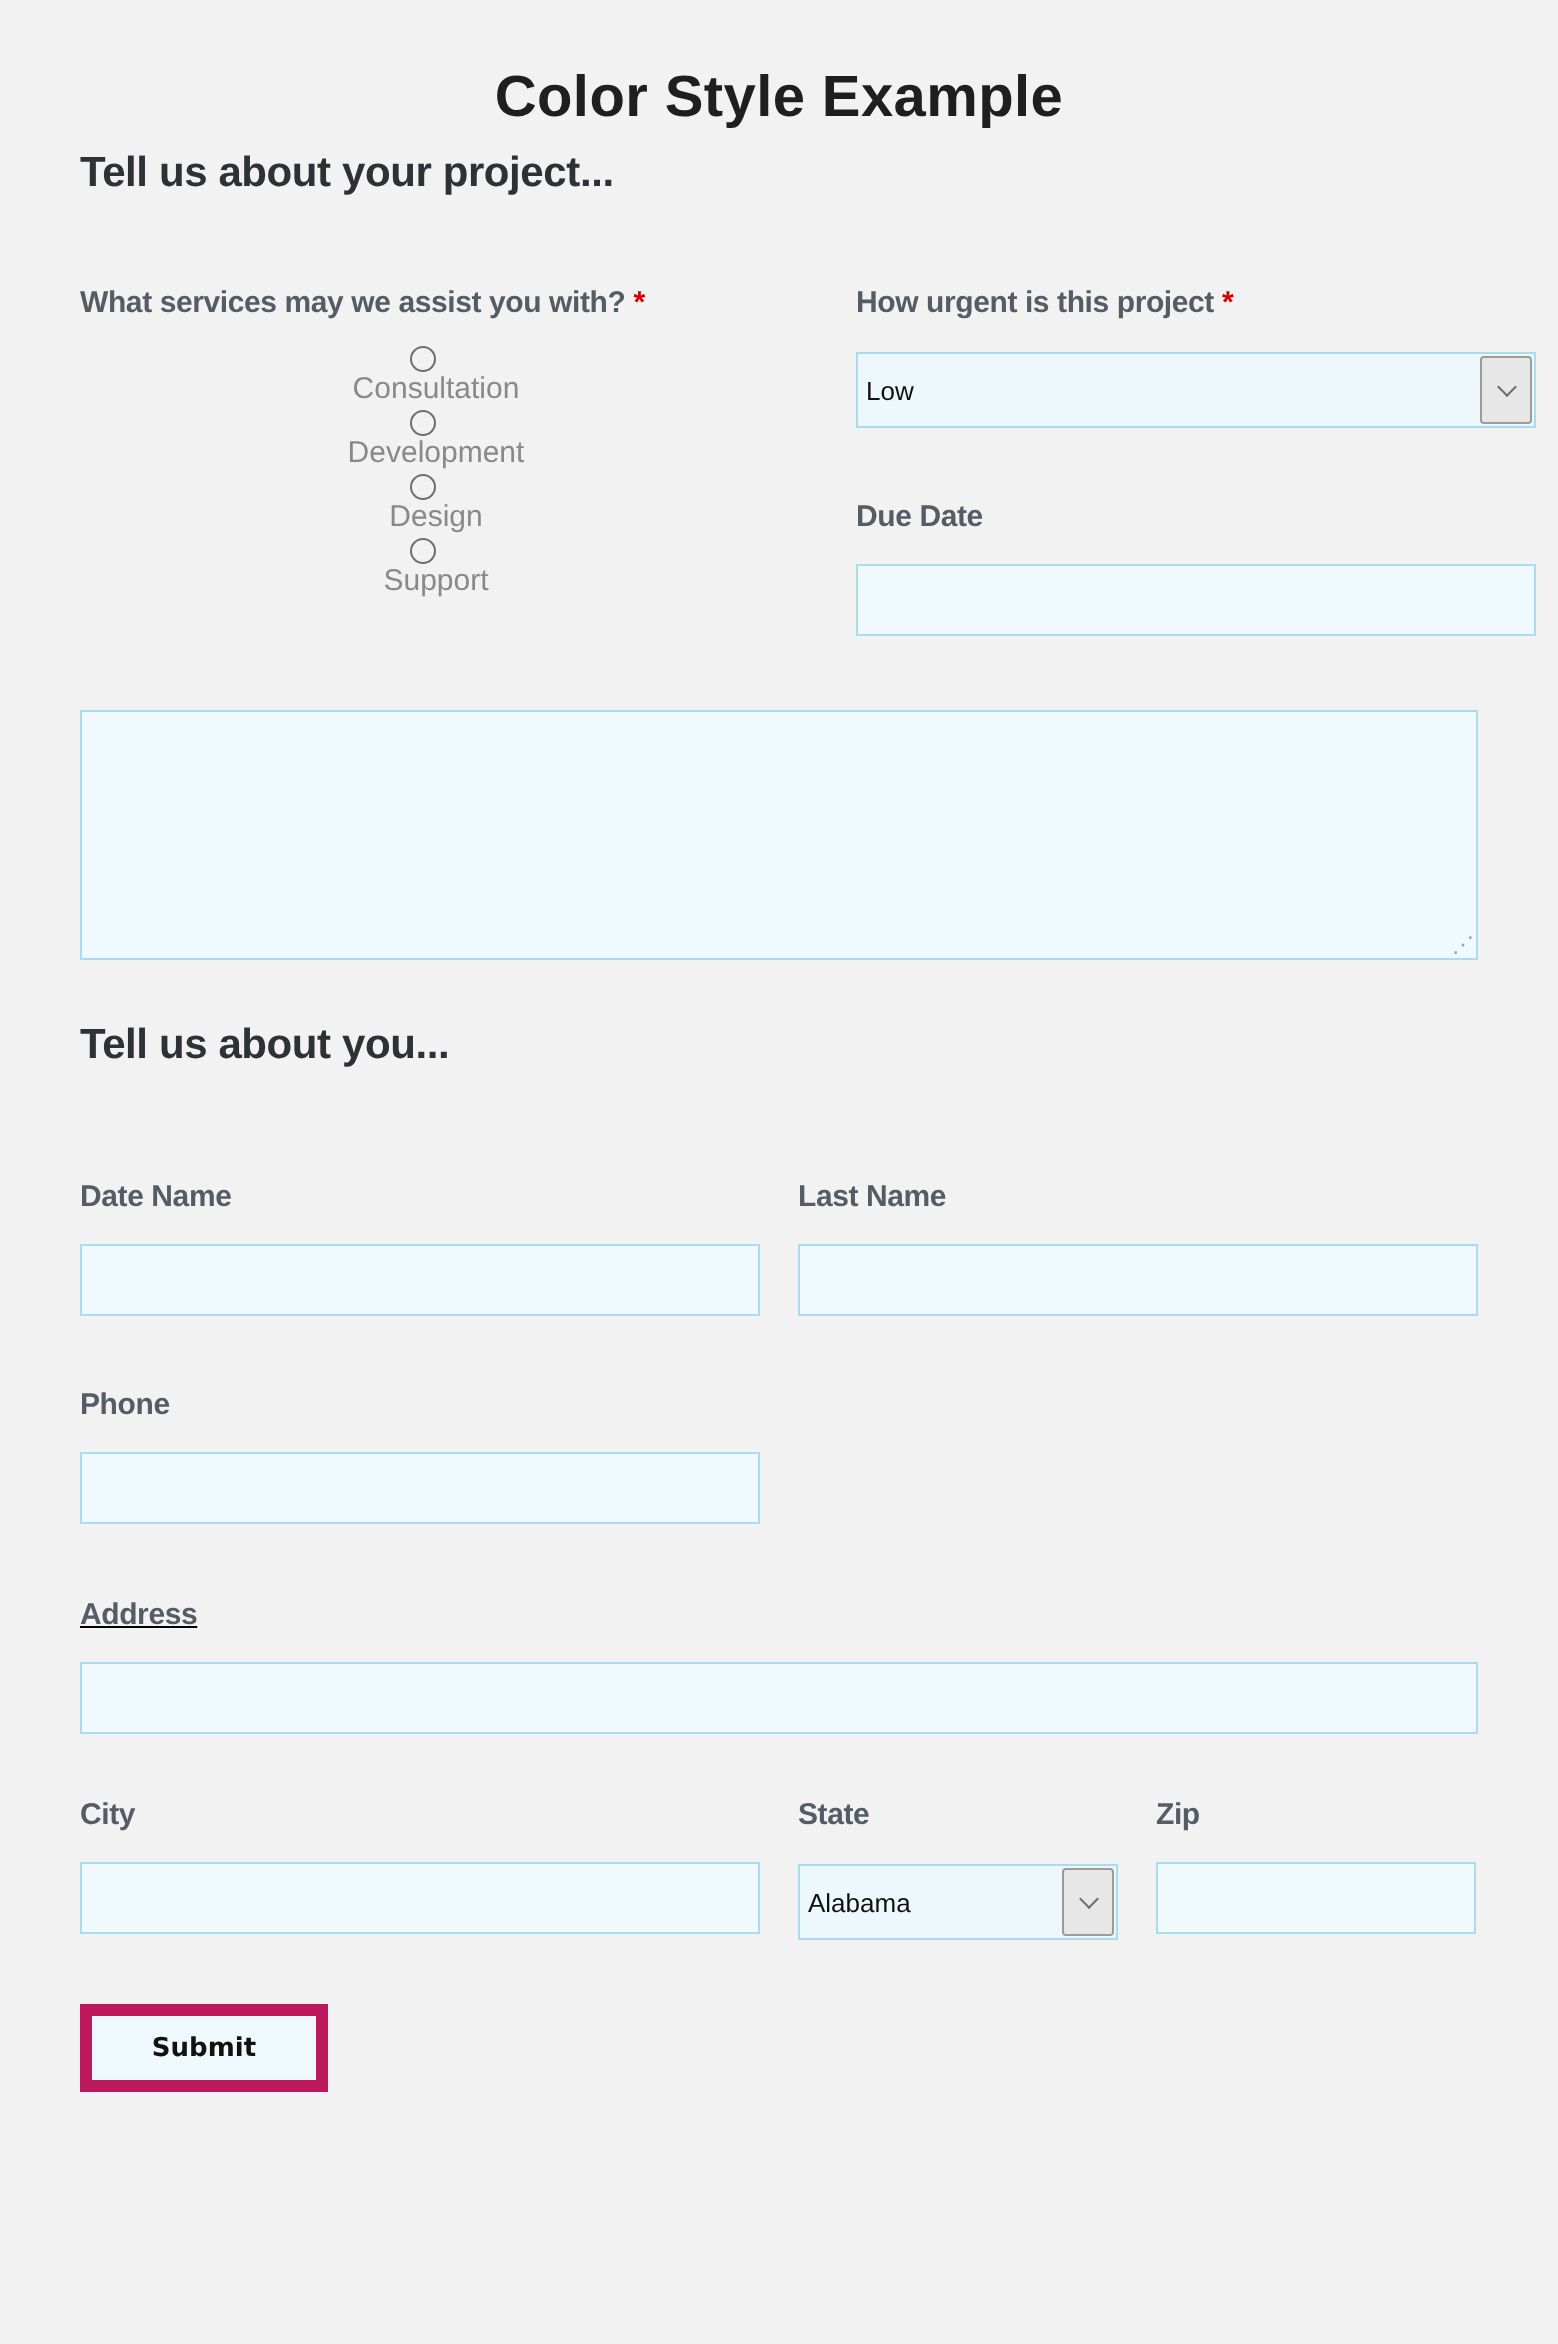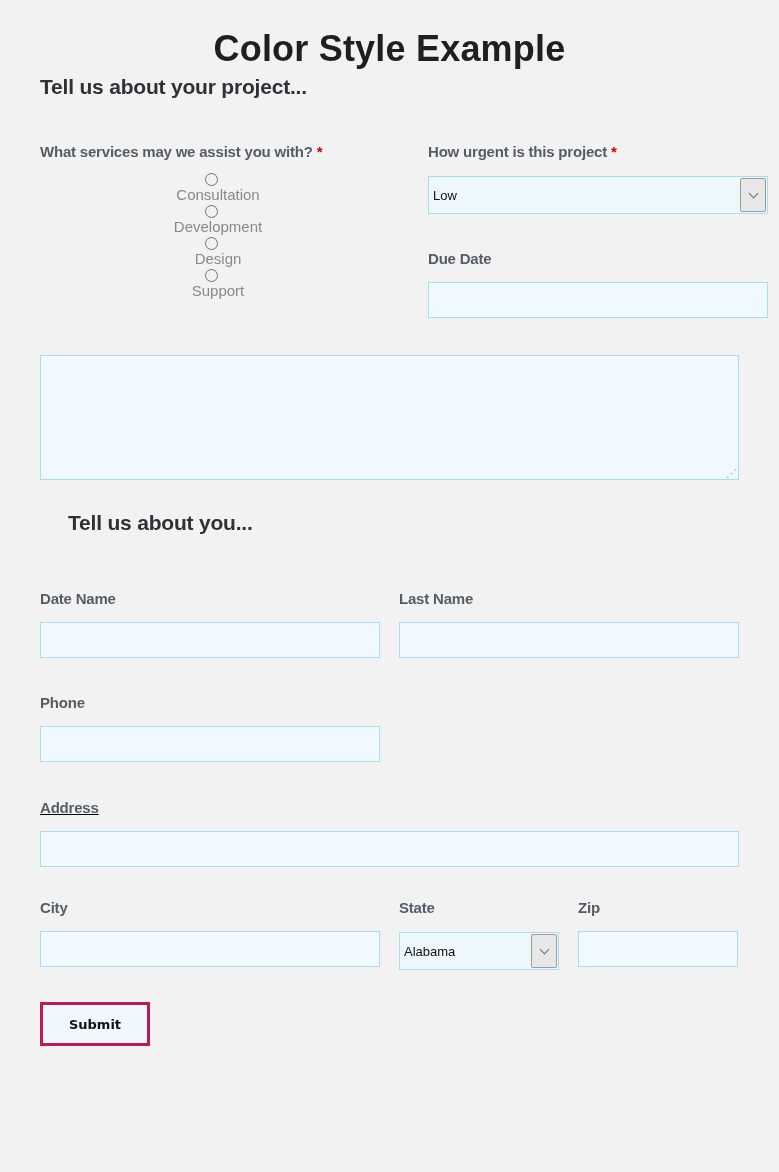--- a/index.html
+++ b/index.html
@@ -6,21 +6,21 @@
   html, body { width: 779px; height: 1172px; }
   body {
     background: #f2f2f2;
     font-family: "Liberation Sans", sans-serif;
     overflow: hidden;
   }
   .container { padding: 0 40px; width: 779px; }
 
   .page-title {
     padding-top: 31px;
-    font-size: 36px;
+    font-size: 29px;
     line-height: 36px;
     font-weight: 700;
     letter-spacing: 0.2px;
     color: #1f1f1f;
     text-align: center;
   }
 
   .required-note {
     margin-top: 26px;
     font-size: 15px;
@@ -31,21 +31,21 @@
   .required-note .star { font-weight: 400; margin: 0 1px; }
 
   .section-heading {
     font-size: 21px;
     line-height: 26px;
     font-weight: 700;
     letter-spacing: -0.2px;
     color: #2e3136;
   }
   .heading-project { margin-top: 7px; }
-  .heading-about { margin-top: 30px; margin-left: 28px; }
+  .heading-about { margin-top: 30px; }
 
   .row { display: flex; gap: 19px; }
   .row-top { margin-top: 43px; gap: 48px; }
   .col { width: 340px; flex: 0 0 340px; }
   .col-narrow { width: 160px; flex: 0 0 160px; }
 
   .field-label {
     font-size: 15px;
     line-height: 17px;
     font-weight: 700;
@@ -144,24 +144,24 @@
     user-select: none;
   }
 
   .row-names { margin-top: 54px; }
   .row-contact { margin-top: 36px; }
   .address-block { margin-top: 37px; text-decoration: underline; }
   .row-city { margin-top: 32px; }
 
   .submit-btn {
     margin-top: 32px;
-    width: 110px;
+    width: 124px;
     height: 44px;
     background: #eff9fd;
-    border: 3px solid #be185d;
+    border: 6px solid #be185d;
     font-family: "DejaVu Sans", "Liberation Sans", sans-serif;
     font-size: 13px;
     font-weight: 700;
     color: #111;
     cursor: pointer;
   }
 </style>
 </head>
 <body>
 

